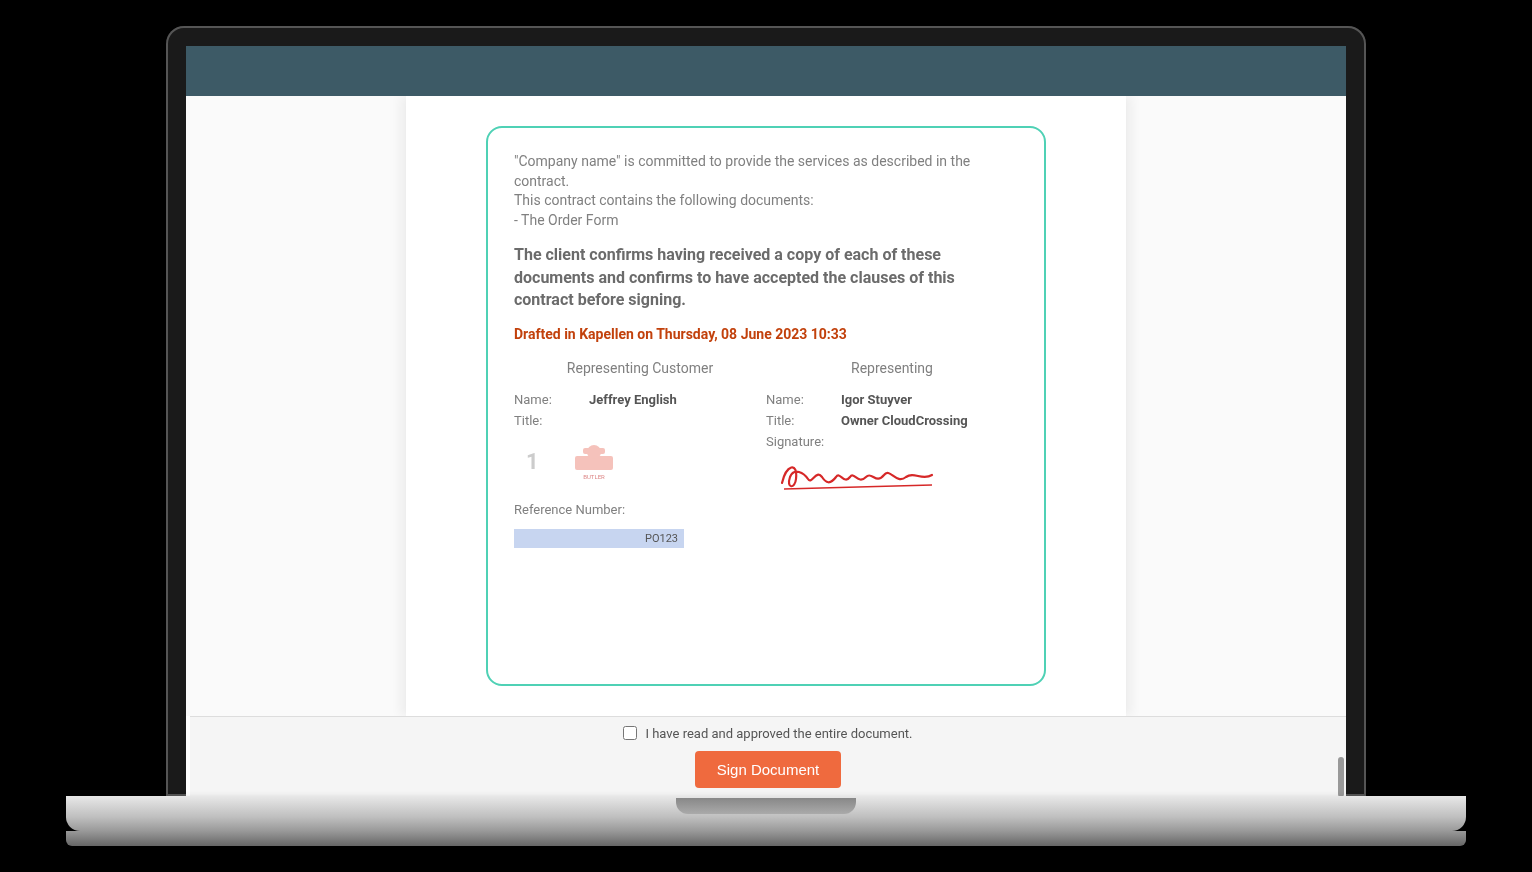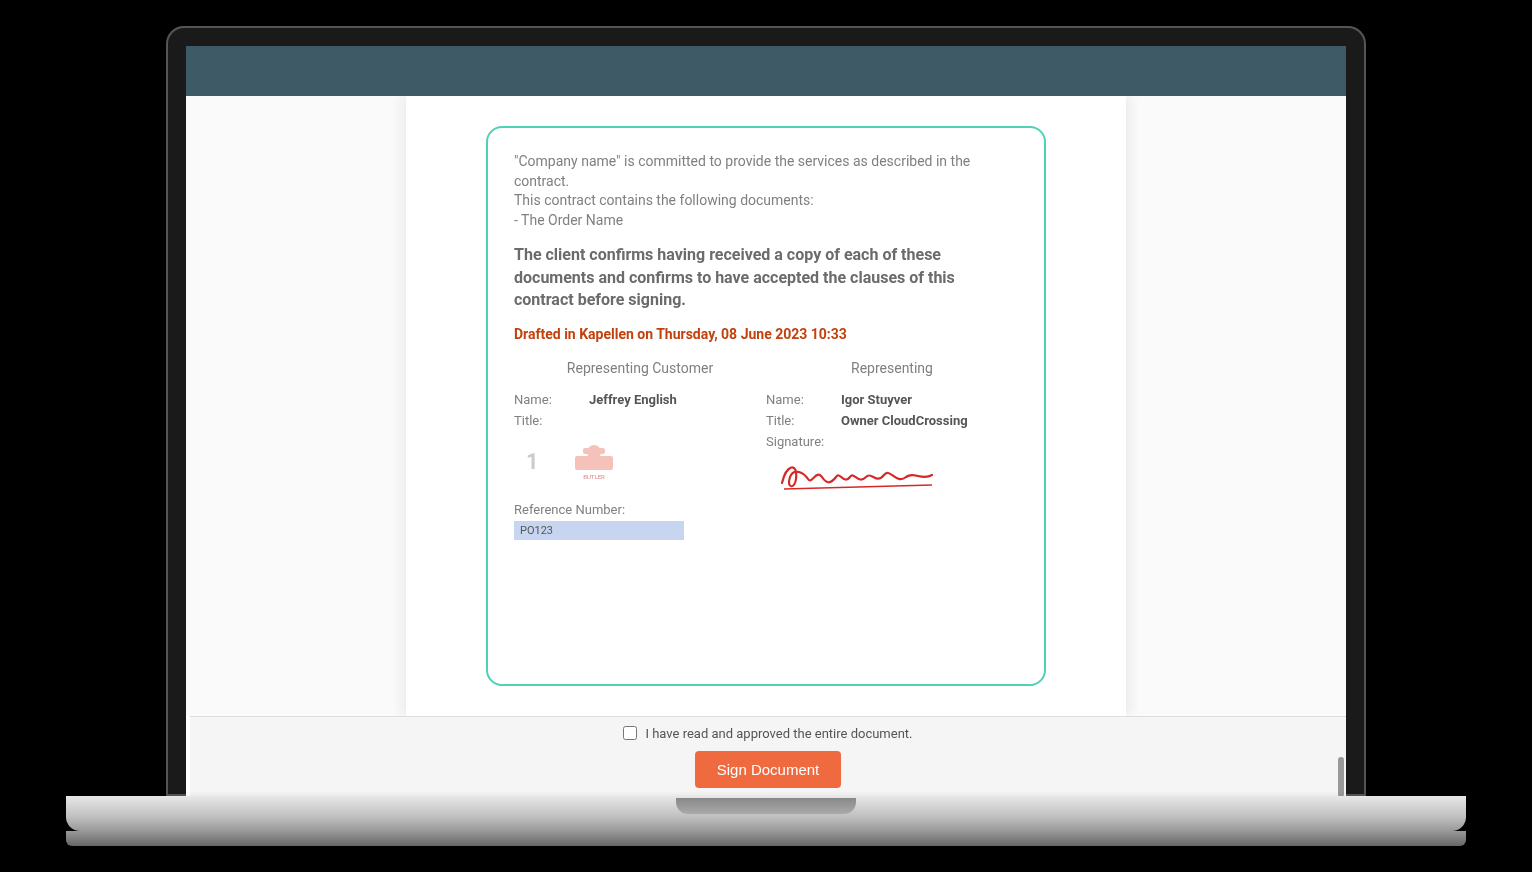--- a/index.html
+++ b/index.html
@@ -160,30 +160,31 @@
     width: 50px;
     height: 40px;
     position: relative;
   }
   .ref-section {
     margin-top: 20px;
   }
   .ref-label {
     color: #808080;
     font-size: 13px;
-    margin-bottom: 2px;
+    margin-bottom: 10px;
   }
   .ref-input {
     width: 170px;
     background: #c7d5f0;
     border: none;
     padding: 3px 6px;
     font-size: 11px;
     color: #555;
     font-family: inherit;
+    text-align: right;
   }
 
   .footer-bar {
     position: absolute;
     bottom: 0;
     left: 4px;
     right: 0;
     height: 80px;
     background: #f5f5f5;
     border-top: 1px solid #ddd;
@@ -232,21 +233,21 @@
 
       <div class="app-header"></div>
 
       <div class="document-viewport">
         <div class="document-page">
           <div class="contract-box">
 
             <div class="intro-text">
               <div>"Company name" is committed to provide the services as described in the contract.</div>
               <div>This contract contains the following documents:</div>
-              <div>- The Order Name</div>
+              <div>- The Order Form</div>
             </div>
 
             <div class="confirm-text">The client confirms having received a copy of each of these documents and confirms to have accepted the clauses of this contract before signing.</div>
 
             <div class="drafted-text">Drafted in Kapellen on Thursday, 08 June 2023 10:33</div>
 
             <div class="sign-columns">
               <div class="sign-col">
                 <div class="col-heading">Representing Customer</div>
                 <div class="field-row">

